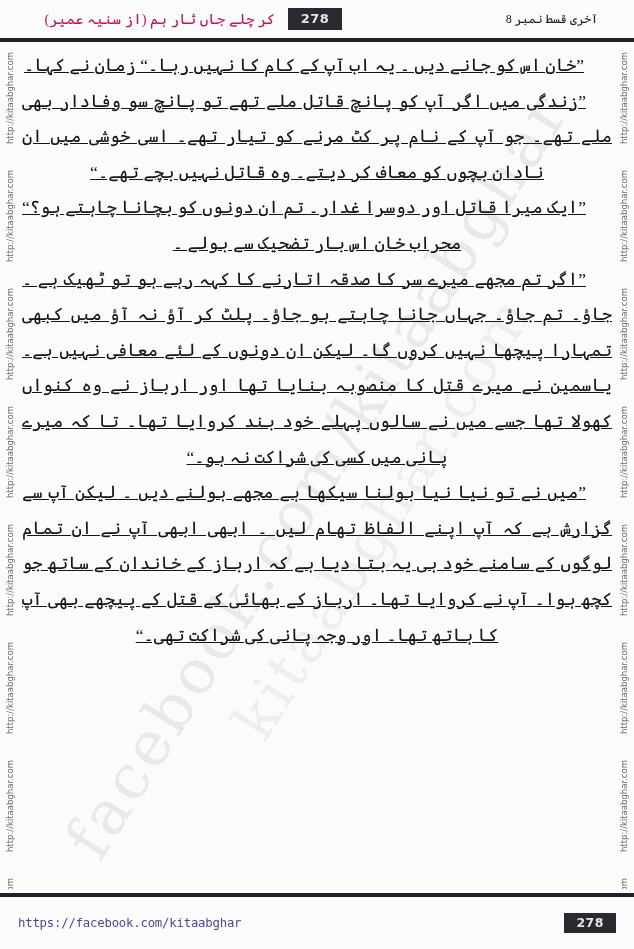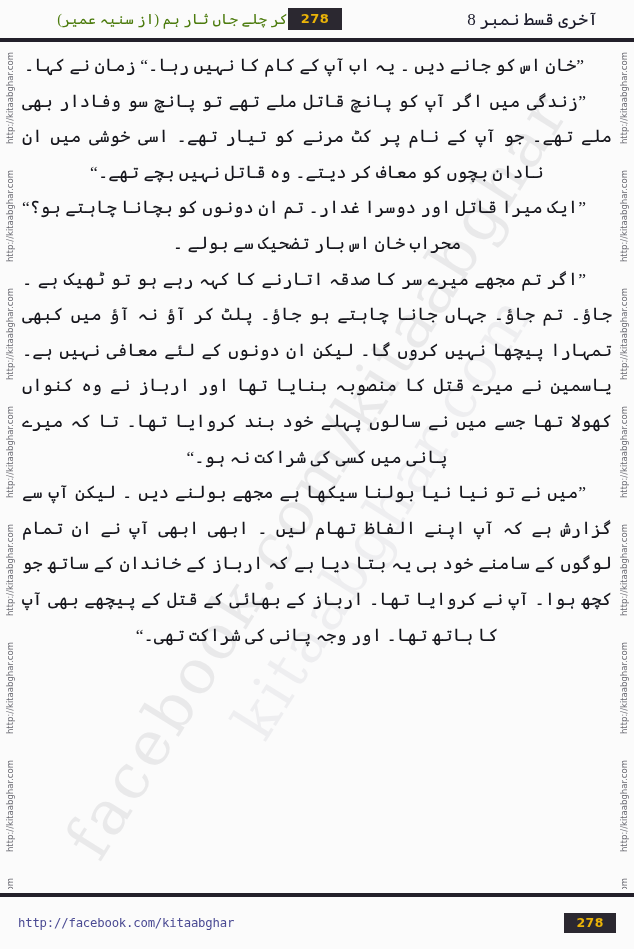--- a/index.html
+++ b/index.html
@@ -93,33 +93,33 @@
     box-sizing: border-box;
   }
   .hdr-left, .hdr-right {
     flex: 1 1 0;
     font-family: "Liberation Serif", serif;
     font-size: 15px;
     color: #1b1b2a;
     white-space: nowrap;
   }
   .hdr-right {
-    text-align: right;
-    color: #4d7c0f;
+    text-align: center;
+    color: #be185d;
     font-size: 14.5px;
     padding-left: 18px;
   }
   .hdr-left {
     text-align: right;
     padding-right: 22px;
-    font-size: 17px;
+    font-size: 12px;
   }
   .page-badge {
     background: #2b2830;
-    color: #eab308;
+    color: #e5e5e5;
     font-family: "DejaVu Sans", sans-serif;
     font-size: 13px;
     font-weight: 700;
     padding: 4px 13px 4px 13px;
     letter-spacing: 0.5px;
     line-height: 1.1;
     flex: 0 0 auto;
   }
   .rule {
     position: absolute;
@@ -151,20 +151,21 @@
     padding: 0 6px;
     box-sizing: border-box;
   }
   .body-text p {
     margin: 0;
     padding: 0;
     text-indent: 0;
   }
   .body-text p.indent {
     text-indent: 26px;
+    text-decoration: underline;
   }
 
   
   .footer {
     position: absolute;
     bottom: 0;
     left: 0;
     right: 0;
     height: 52px;
     display: flex;
@@ -225,17 +226,17 @@
   <div class="body-text">
       <p class="indent ">”خان اس کو جانے دیں ۔ یہ اب آپ کے کام کا نہیں رہا۔“ زمان نے کہا۔</p>
       <p class="indent ">”زندگی میں اگر آپ کو پانچ قاتل ملے تھے تو پانچ سو وفادار بھی ملے تھے۔ جو آپ کے نام پر کٹ مرنے کو تیار تھے۔ اسی خوشی میں ان نادان بچوں کو معاف کر دیتے۔ وہ قاتل نہیں بچے تھے۔“</p>
       <p class="indent ">”ایک میرا قاتل اور دوسرا غدار۔ تم ان دونوں کو بچانا چاہتے ہو؟“ محراب خان اس بار تضحیک سے بولے ۔</p>
       <p class="indent ">”اگر تم مجھے میرے سر کا صدقہ اتارنے کا کہہ رہے ہو تو ٹھیک ہے ۔ جاؤ۔ تم جاؤ۔ جہاں جانا چاہتے ہو جاؤ۔ پلٹ کر آؤ نہ آؤ میں کبھی تمہارا پیچھا نہیں کروں گا۔ لیکن ان دونوں کے لئے معافی نہیں ہے۔ یاسمین نے میرے قتل کا منصوبہ بنایا تھا اور ارباز نے وہ کنواں کھولا تھا جسے میں نے سالوں پہلے خود بند کروایا تھا۔ تا کہ میرے پانی میں کسی کی شراکت نہ ہو۔“</p>
       <p class="indent ">”میں نے تو نیا نیا بولنا سیکھا ہے مجھے بولنے دیں ۔ لیکن آپ سے گزارش ہے کہ آپ اپنے الفاظ تھام لیں ۔ ابھی ابھی آپ نے ان تمام لوگوں کے سامنے خود ہی یہ بتا دیا ہے کہ ارباز کے خاندان کے ساتھ جو کچھ ہوا۔ آپ نے کروایا تھا۔ ارباز کے بھائی کے قتل کے پیچھے بھی آپ کا ہاتھ تھا۔ اور وجہ پانی کی شراکت تھی۔“</p>
     </div>
 
   <div class="rule bottom"></div>
   <div class="footer">
-    <span class="footer-link">http://facebook.com/kitaabghar</span>
+    <span class="footer-link">https://facebook.com/kitaabghar</span>
     <span class="page-badge">278</span>
   </div>
 
 </div>
 
 </body></html>

